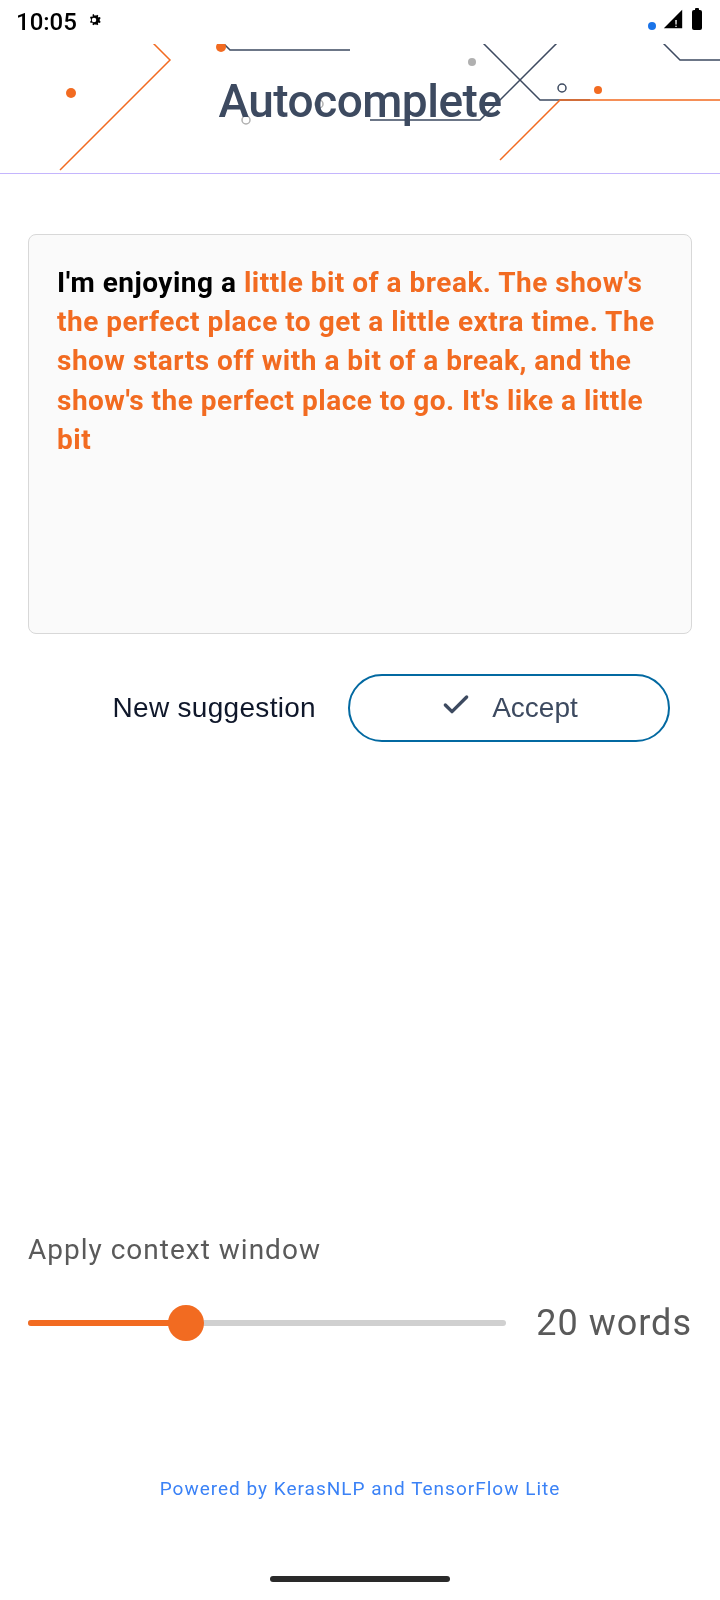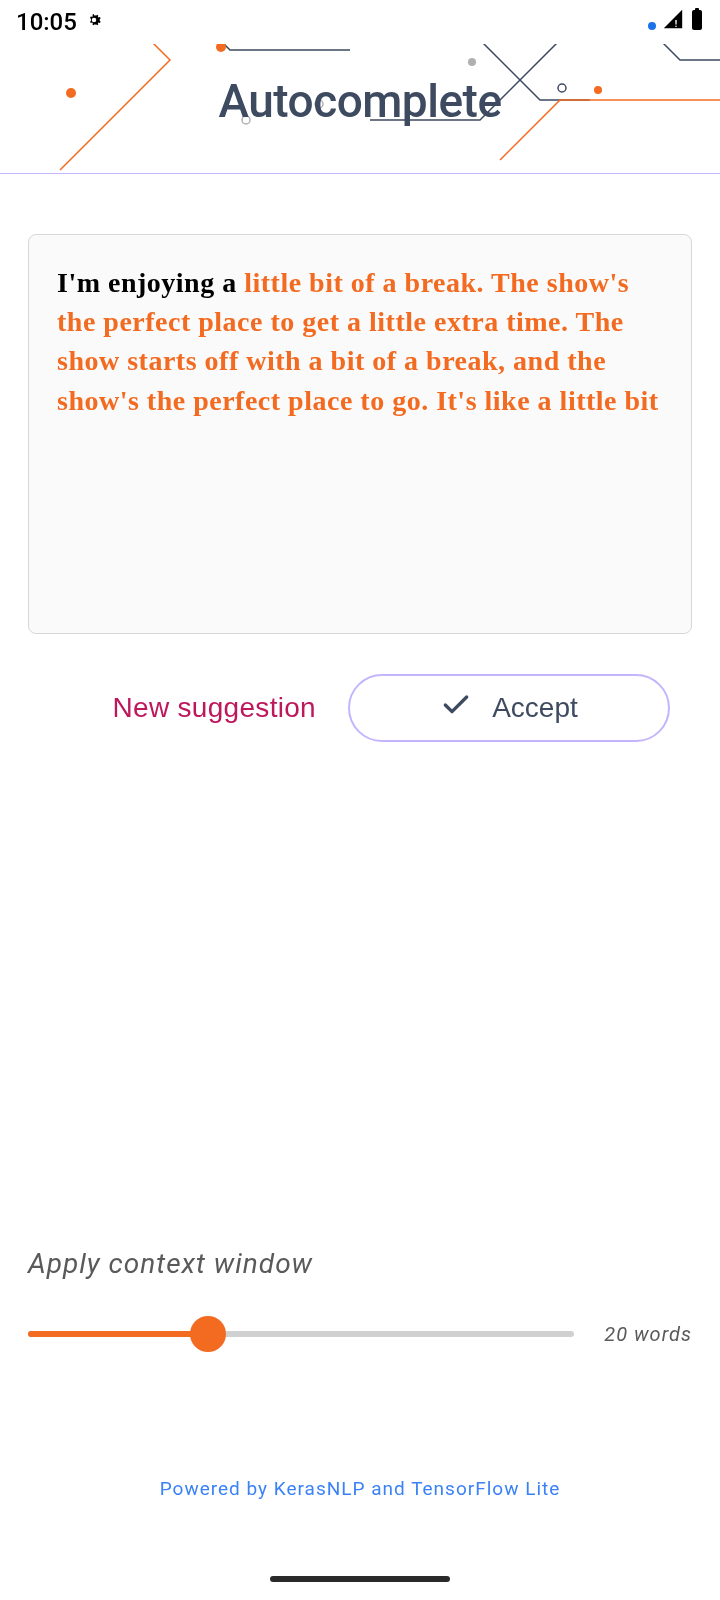--- a/index.html
+++ b/index.html
@@ -11,39 +11,39 @@
   .status-right { display: flex; align-items: center; gap: 6px; }
   .gear-icon { font-size: 18px; }
 
   
   .header { position: relative; height: 130px; border-bottom: 1px solid #c4b5fd; overflow: hidden; }
   .header-title { position: absolute; top: 30px; left: 0; right: 0; text-align: center; font-size: 46px; font-weight: 500; color: #3d4a60; letter-spacing: -0.5px; z-index: 5; }
   .deco-svg { position: absolute; top: -44px; left: 0; width: 720px; height: 174px; z-index: 1; }
 
   
   .content { padding: 60px 28px 0; }
-  .text-box { border: 1px solid #d8d8d8; border-radius: 8px; background: #fafafa; min-height: 400px; padding: 28px; font-size: 28px; font-weight: 700; line-height: 1.4; letter-spacing: 0.5px; font-family: Liberation Serif, serif; }
+  .text-box { border: 1px solid #d8d8d8; border-radius: 8px; background: #fafafa; min-height: 400px; padding: 28px; font-size: 28px; font-weight: 700; line-height: 1.4; letter-spacing: 0.5px; }
   .text-box .user-text { color: #000; }
   .text-box .suggestion-text { color: #f26b21; }
 
   
   .button-row { display: flex; align-items: center; justify-content: flex-end; gap: 32px; margin-top: 40px; padding-right: 22px; }
-  .btn-plain { background: none; border: none; font-size: 28px; color: #be185d; font-weight: 400; letter-spacing: 0.3px; cursor: pointer; }
-  .btn-accept { display: flex; align-items: center; justify-content: center; gap: 20px; border: 2px solid #c4b5fd; background: #fff; color: #3d4a60; font-size: 28px; font-weight: 400; border-radius: 34px; height: 68px; width: 322px; cursor: pointer; }
+  .btn-plain { background: none; border: none; font-size: 28px; color: #0f172a; font-weight: 400; letter-spacing: 0.3px; cursor: pointer; }
+  .btn-accept { display: flex; align-items: center; justify-content: center; gap: 20px; border: 2px solid #0369a1; background: #fff; color: #3d4a60; font-size: 28px; font-weight: 400; border-radius: 34px; height: 68px; width: 322px; cursor: pointer; }
   .check-icon { width: 32px; height: 32px; }
 
   
-  .slider-section { position: absolute; bottom: 248px; left: 28px; right: 28px; font-style: italic; }
+  .slider-section { position: absolute; bottom: 256px; left: 28px; right: 28px; }
   .slider-label { font-size: 28px; color: #5a5a5a; letter-spacing: 1px; margin-bottom: 36px; }
   .slider-row { display: flex; align-items: center; gap: 30px; }
   .slider-wrap { flex: 1; position: relative; height: 36px; display: flex; align-items: center; }
   .slider-track { width: 100%; height: 6px; background: #d0d0d0; border-radius: 3px; position: relative; }
   .slider-fill { position: absolute; left: 0; top: 0; height: 100%; width: 33%; background: #f26b21; border-radius: 3px; }
   .slider-thumb { position: absolute; top: 50%; left: 33%; transform: translate(-50%, -50%); width: 36px; height: 36px; border-radius: 50%; background: #f26b21; }
-  .slider-value { font-size: 20px; color: #5a5a5a; white-space: nowrap; letter-spacing: 1px; }
+  .slider-value { font-size: 36px; color: #5a5a5a; white-space: nowrap; letter-spacing: 1px; }
 
   
   .footer { position: absolute; bottom: 100px; left: 0; right: 0; text-align: center; font-size: 19px; color: #3b82f6; letter-spacing: 1px; }
 
   
   .nav-indicator { position: absolute; bottom: 18px; left: 50%; transform: translateX(-50%); width: 180px; height: 6px; background: #2a2a2a; border-radius: 3px; }
 </style>
 </head>
 <body>
 

